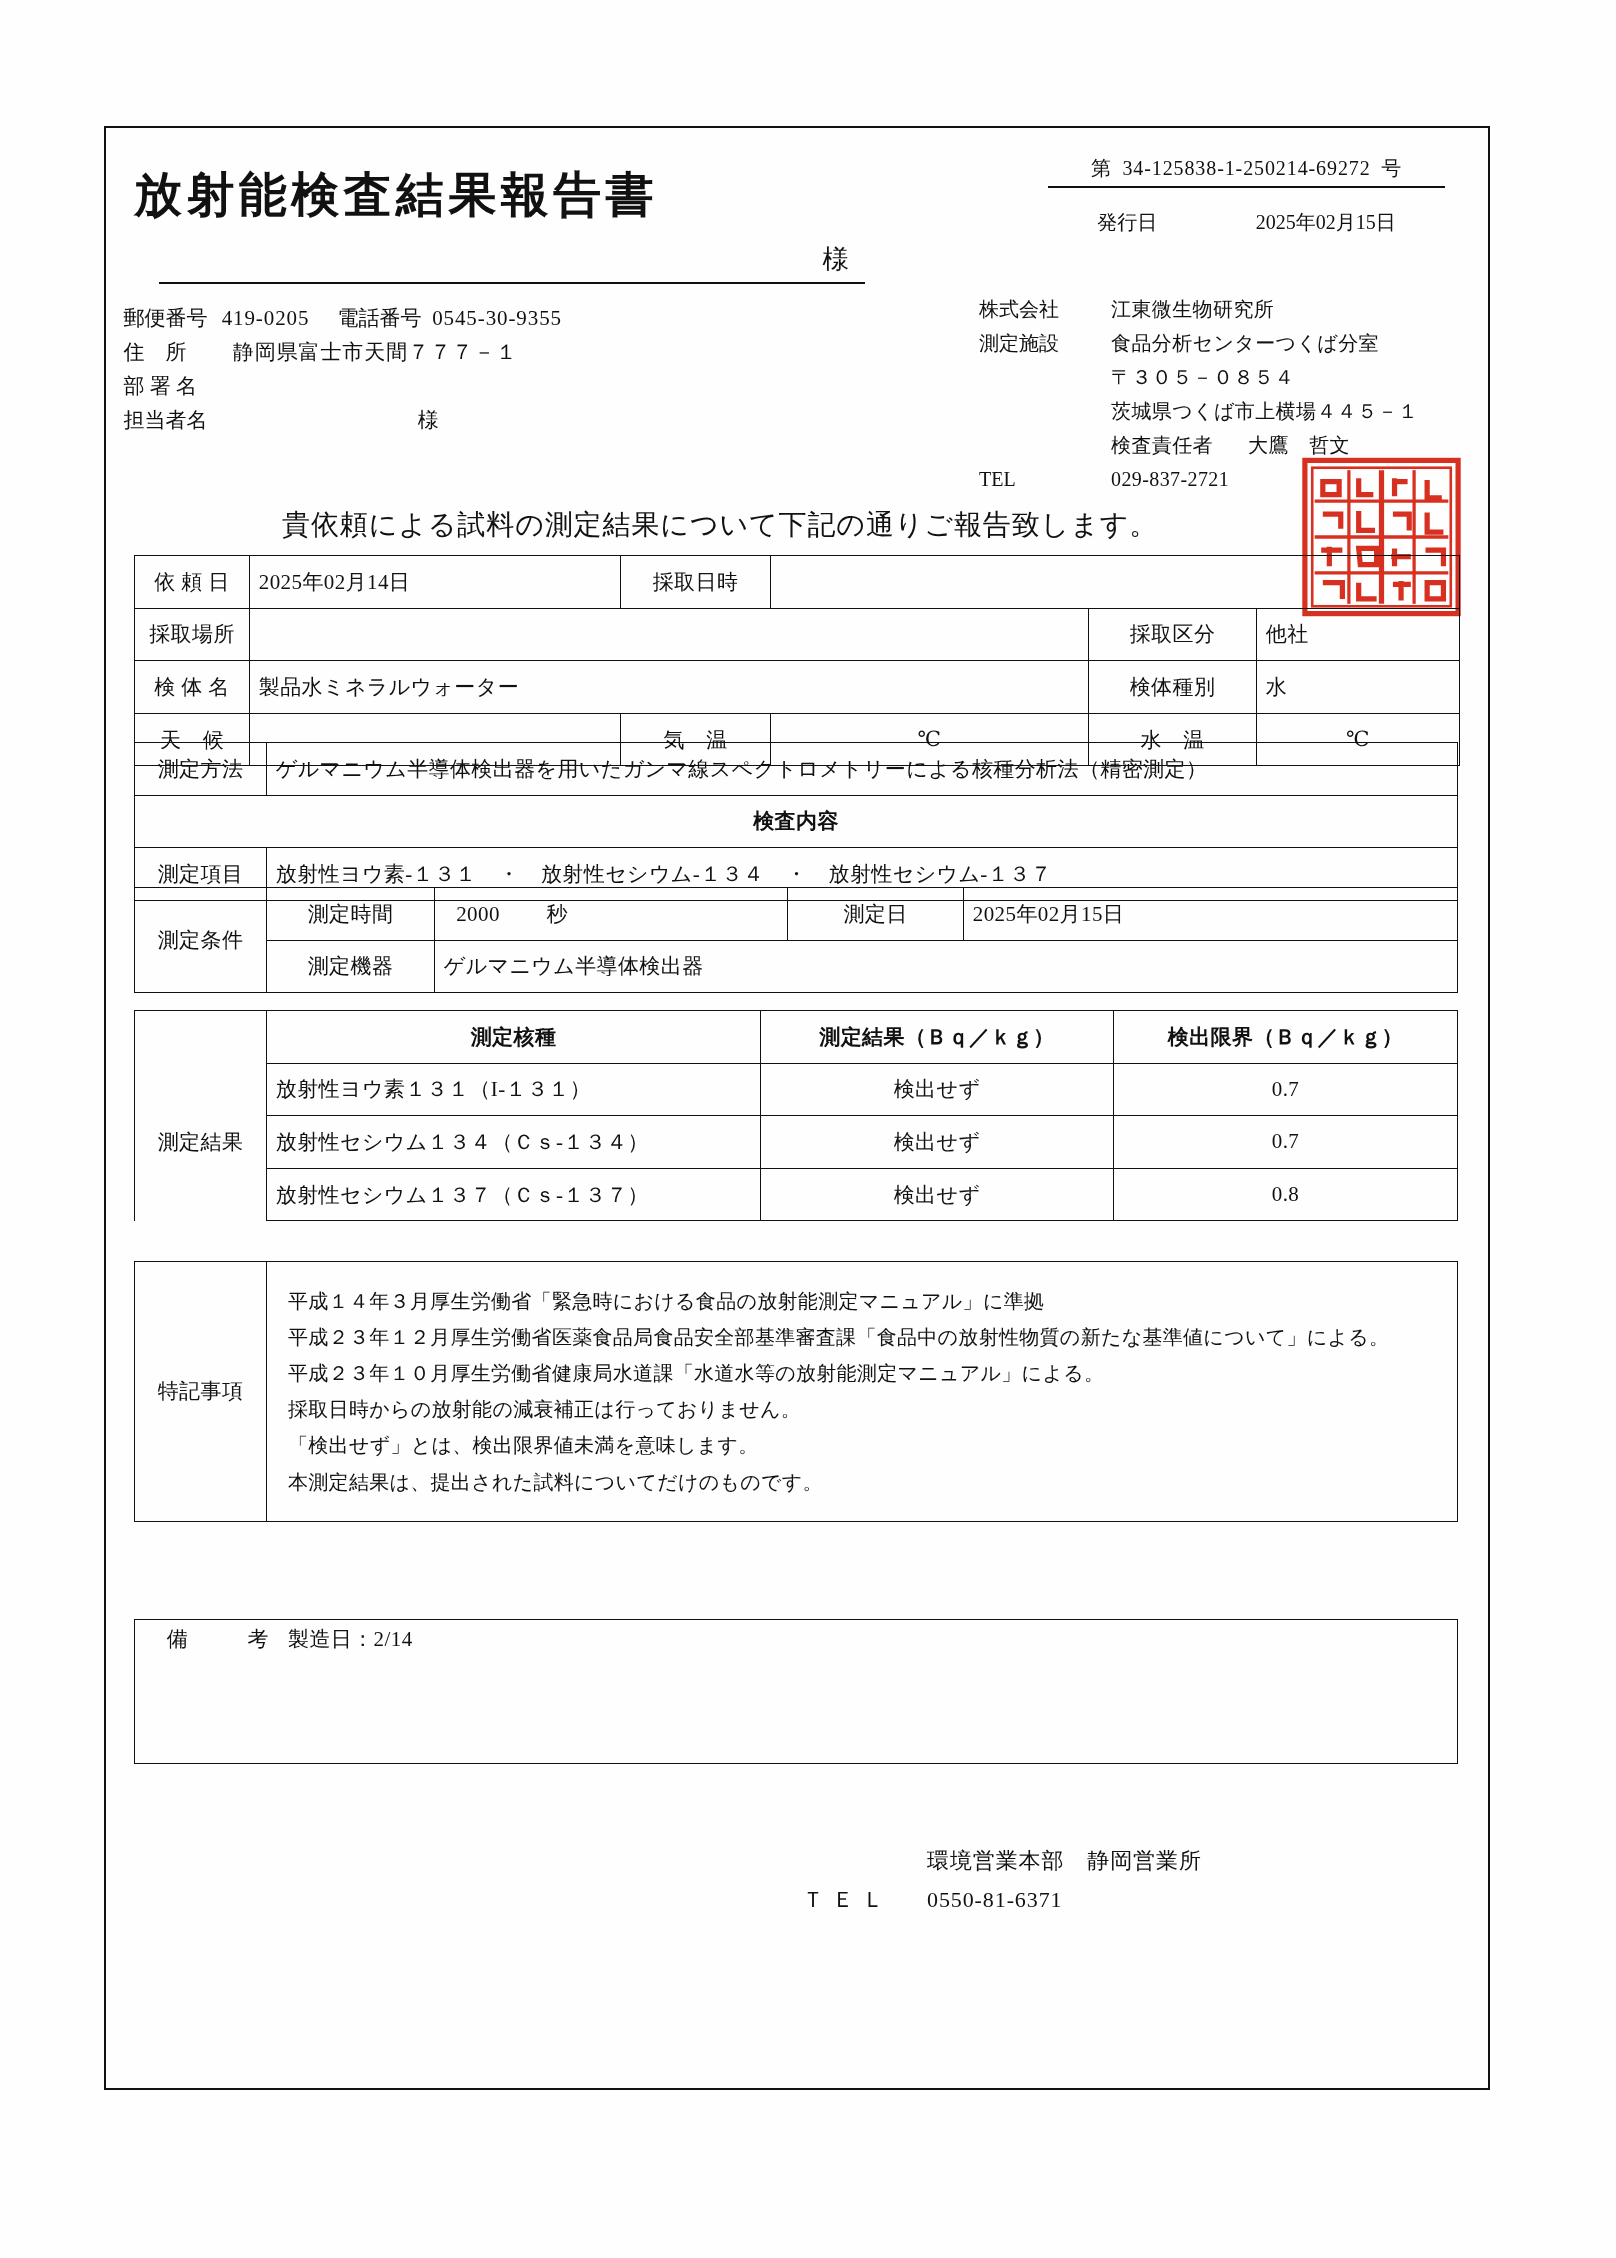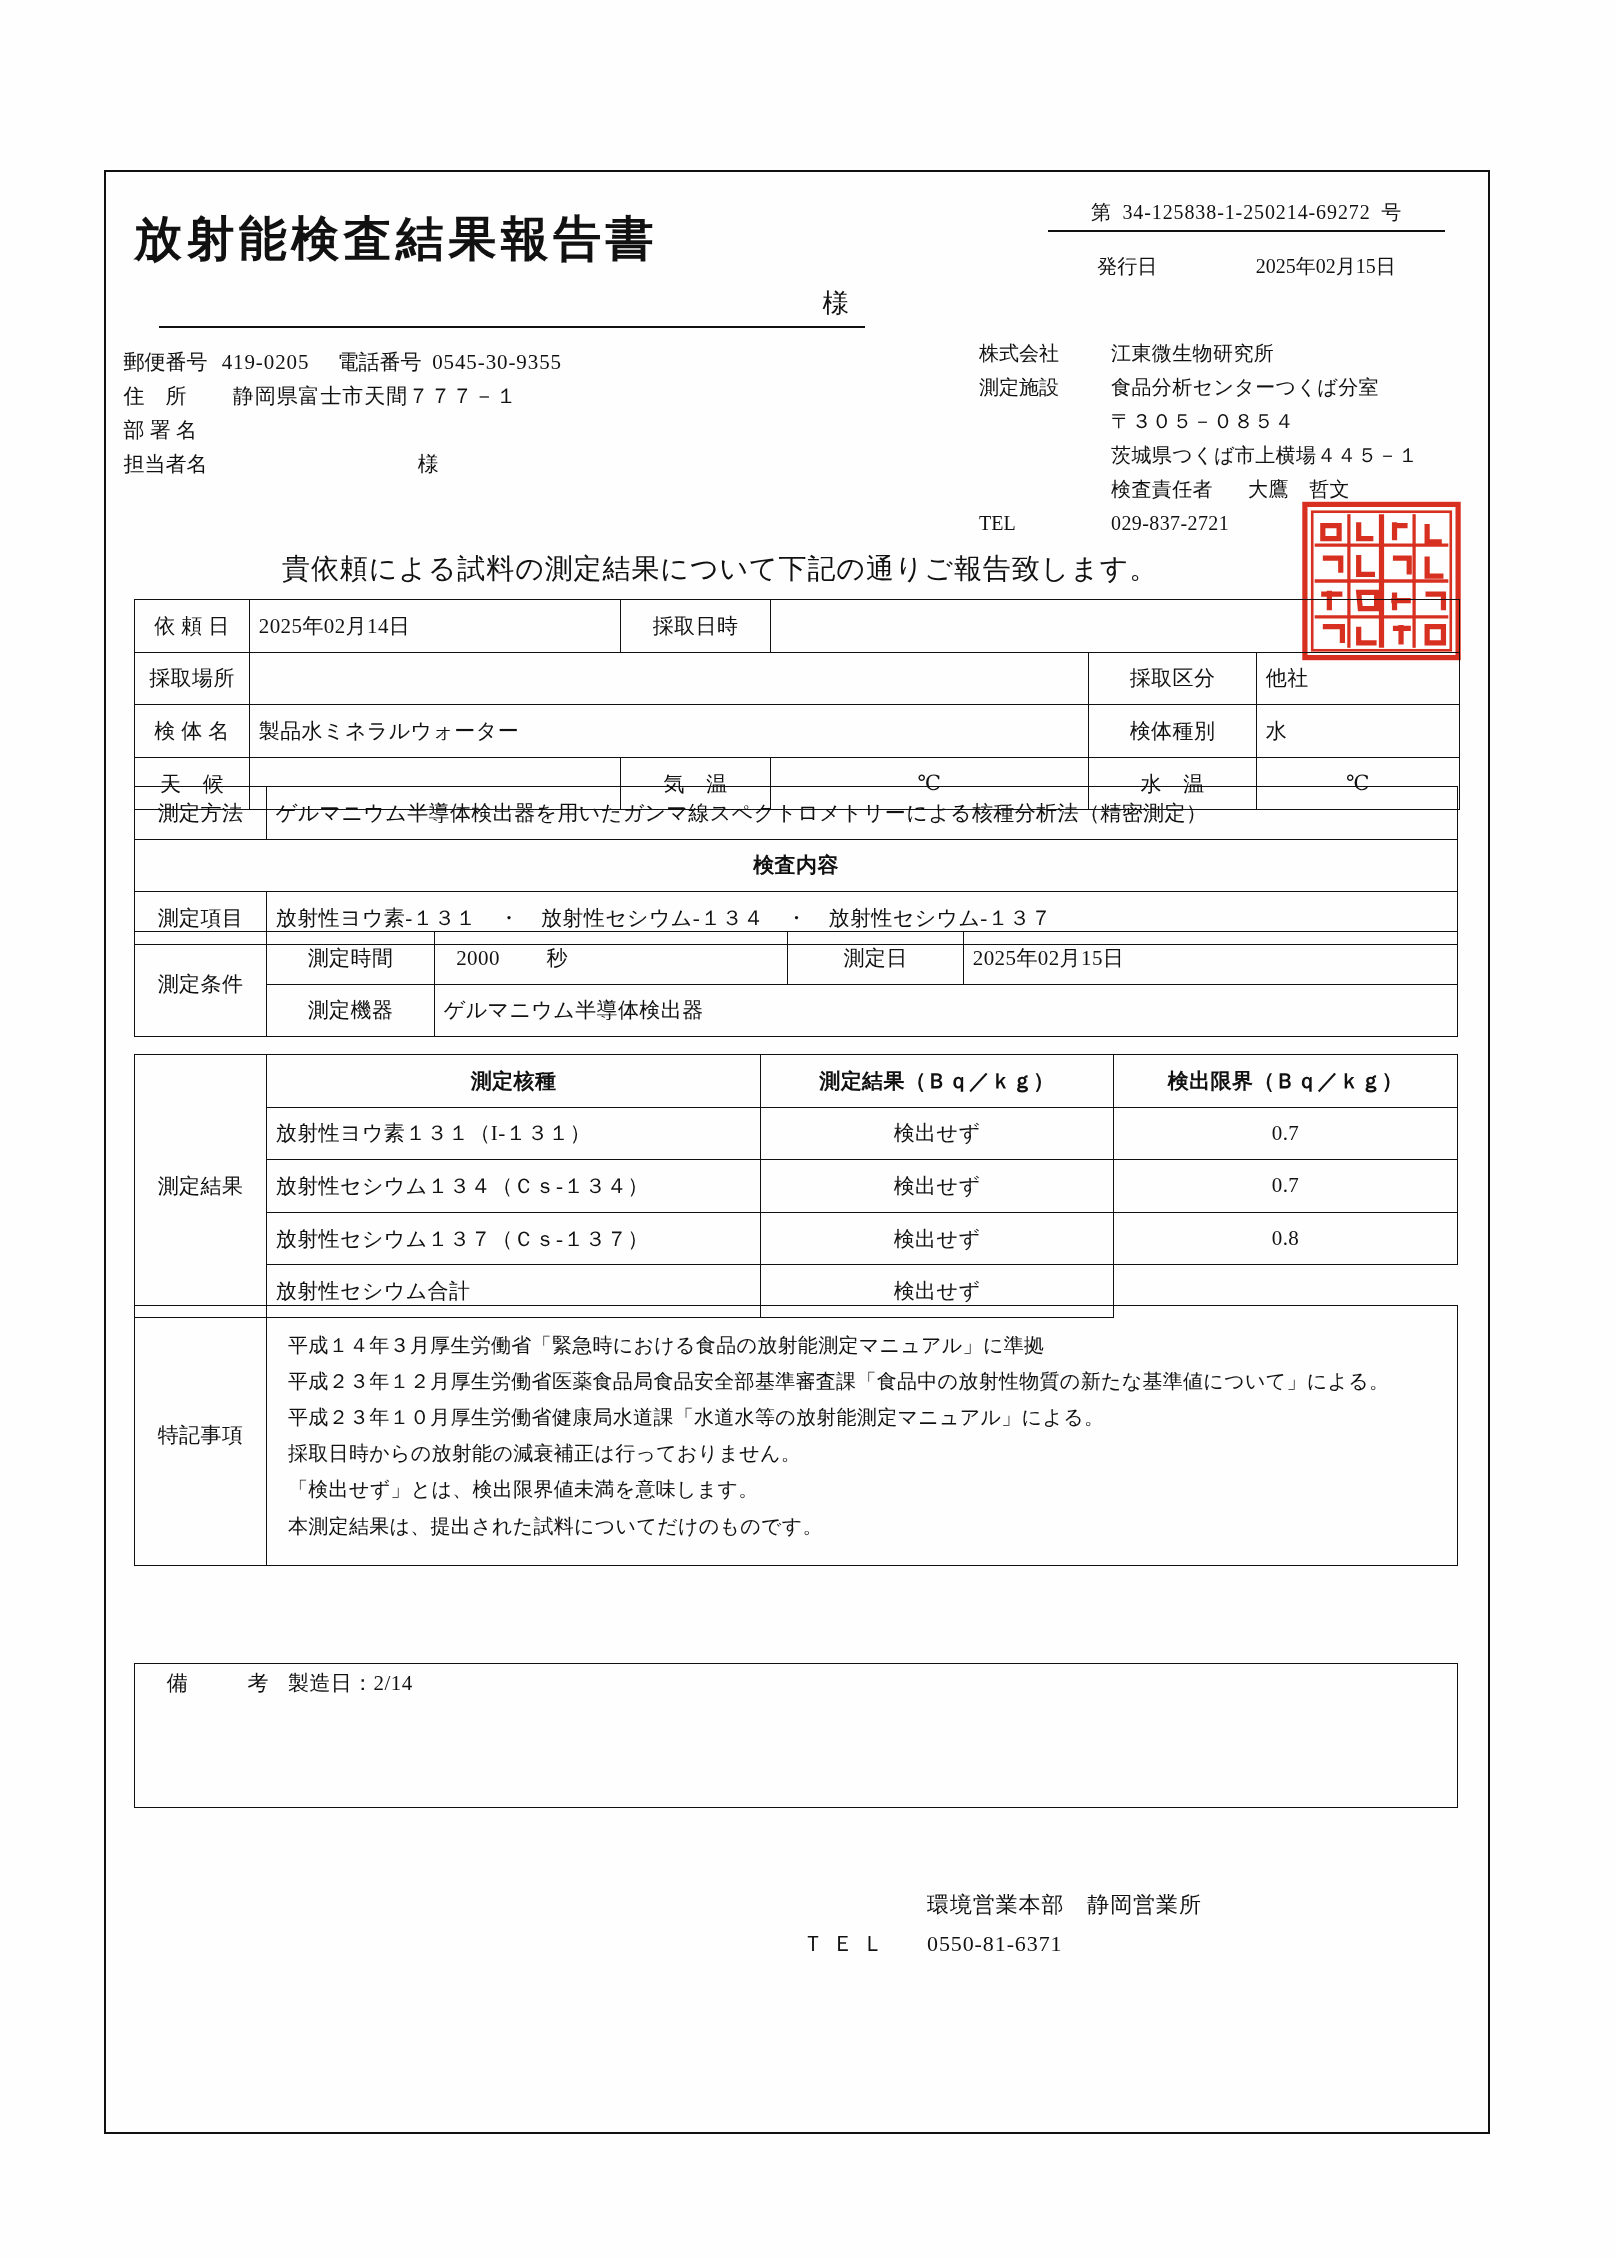--- a/index.html
+++ b/index.html
@@ -6,21 +6,20 @@
   html,body{margin:0;padding:0;background:#f2f2f2;}
   body{font-family:"Liberation Serif","DejaVu Serif",serif;color:#111;}
   .page{
     position:relative;width:1616px;height:2258px;background:#fefefe;margin:0 auto;
     overflow:hidden;
   }
   
   .frame{
     position:absolute;left:104px;top:126px;width:1382px;height:1960px;
     border:2.6px solid #111;
-    margin-top:44px;
   }
   .inner{position:absolute;left:0;top:0;right:0;bottom:0;}
 
   
   .doc-title{
     position:absolute;left:28px;top:35px;font-size:48px;letter-spacing:4.4px;
     font-weight:700;font-family:"Liberation Serif","DejaVu Serif",serif;
   }
   .report-no{
     position:absolute;left:942px;top:26.5px;width:397px;
@@ -306,26 +305,20 @@
             <td>放射性セシウム１３４（Ｃｓ-１３４）</td>
             <td class="ctr">検出せず</td>
             <td class="ctr">0.7</td>
           </tr>
           <tr>
             <td style="border-left:1.8px solid #111;border-top:none;border-bottom:none;border-right:none;"></td>
             <td>放射性セシウム１３７（Ｃｓ-１３７）</td>
             <td class="ctr">検出せず</td>
             <td class="ctr">0.8</td>
           </tr>
-          <tr>
-            <td style="border-left:1.8px solid #111;border-top:none;border-bottom:1.8px solid #111;border-right:none;"></td>
-            <td>放射性セシウム合計</td>
-            <td class="ctr">検出せず</td>
-            <td class="ctr" style="border:none;"></td>
-          </tr>
         </tbody>
       </table>
 
       <table class="t" id="tbl-notes">
         <colgroup>
             <col style="width:132px">
             <col style="width:1191px">
           </colgroup>
         <tbody>
           <tr>

